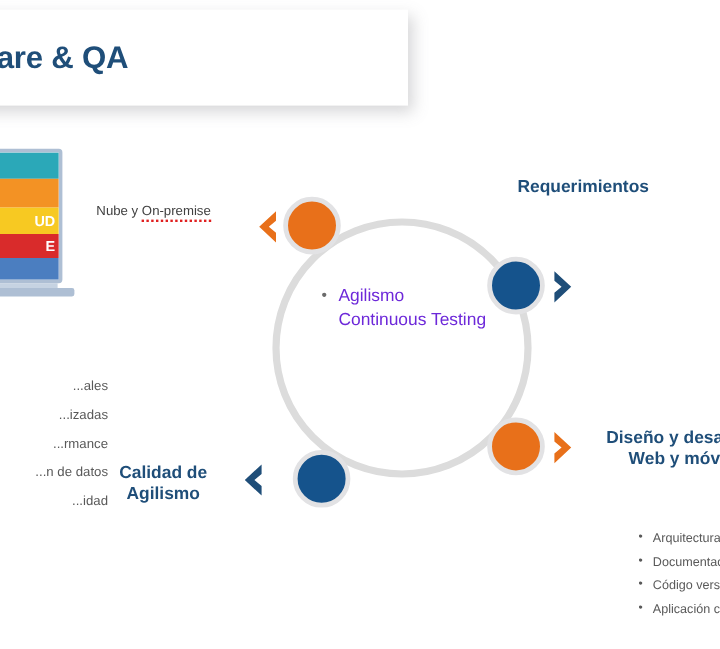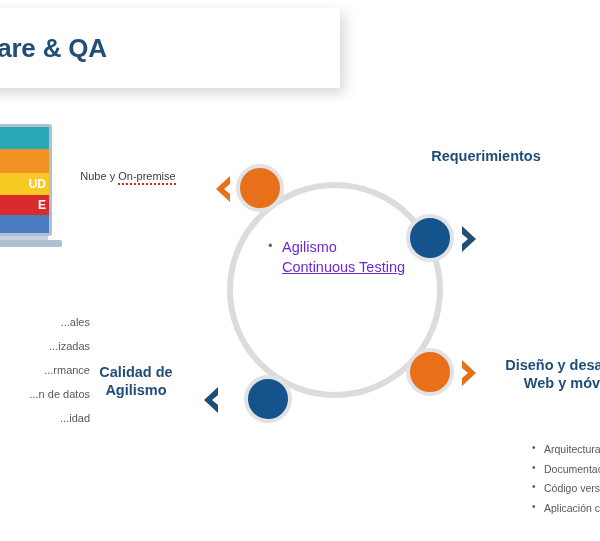--- a/index.html
+++ b/index.html
@@ -163,21 +163,21 @@
     font-size: 11px;
     font-weight: normal;
     color: #404040;
     margin-top: 2px;
   }
   .spell {
     border-bottom: 2px dotted #e02020;
     padding-bottom: 1px;
   }
   #label-anal { left: 402px; top: 148px; width: 168px; text-align: center; }
-  #label-cal  { left: 80px;  top: 364px; width: 112px; text-align: center; }
+  #label-cal  { left: 80px;  top: 386px; width: 112px; text-align: center; }
   #label-dis  { left: 489px; top: 357px; width: 150px; text-align: center; }
 
   
   #center-bullets {
     position: absolute;
     left: 228px;
     top: 222px;
     width: 200px;
     z-index: 15;
   }
@@ -303,21 +303,21 @@
     <div data-name="label-calidad-line2">Agilismo</div>
   </div>
 
   <div class="label" id="label-dis" data-name="label-diseno-desarrollo">
     <div data-name="label-diseno-line1">Diseño y desarro</div>
     <div data-name="label-diseno-line2">Web y móvi</div>
   </div>
 
   <ul id="center-bullets" data-name="center-bullet-list">
     <li data-name="list-item">Agilismo</li>
-    <li data-name="list-item-continuation" style="padding-left:14px;text-decoration:underline;">Continuous Testing</li>
+    <li data-name="list-item-continuation" style="padding-left:14px;">Continuous Testing</li>
   </ul>
 
   <ul id="right-bullets" data-name="right-bullet-list">
     <li data-name="list-item">Arquitectura</li>
     <li data-name="list-item">Documentación</li>
     <li data-name="list-item">Código versionad</li>
     <li data-name="list-item">Aplicación certifi</li>
   </ul>
 
 </div>

